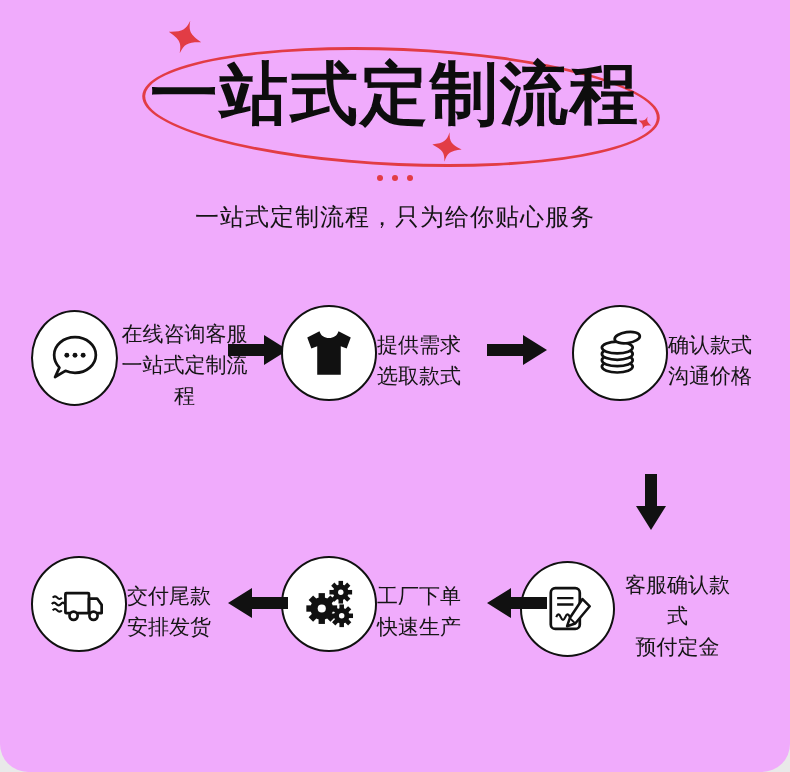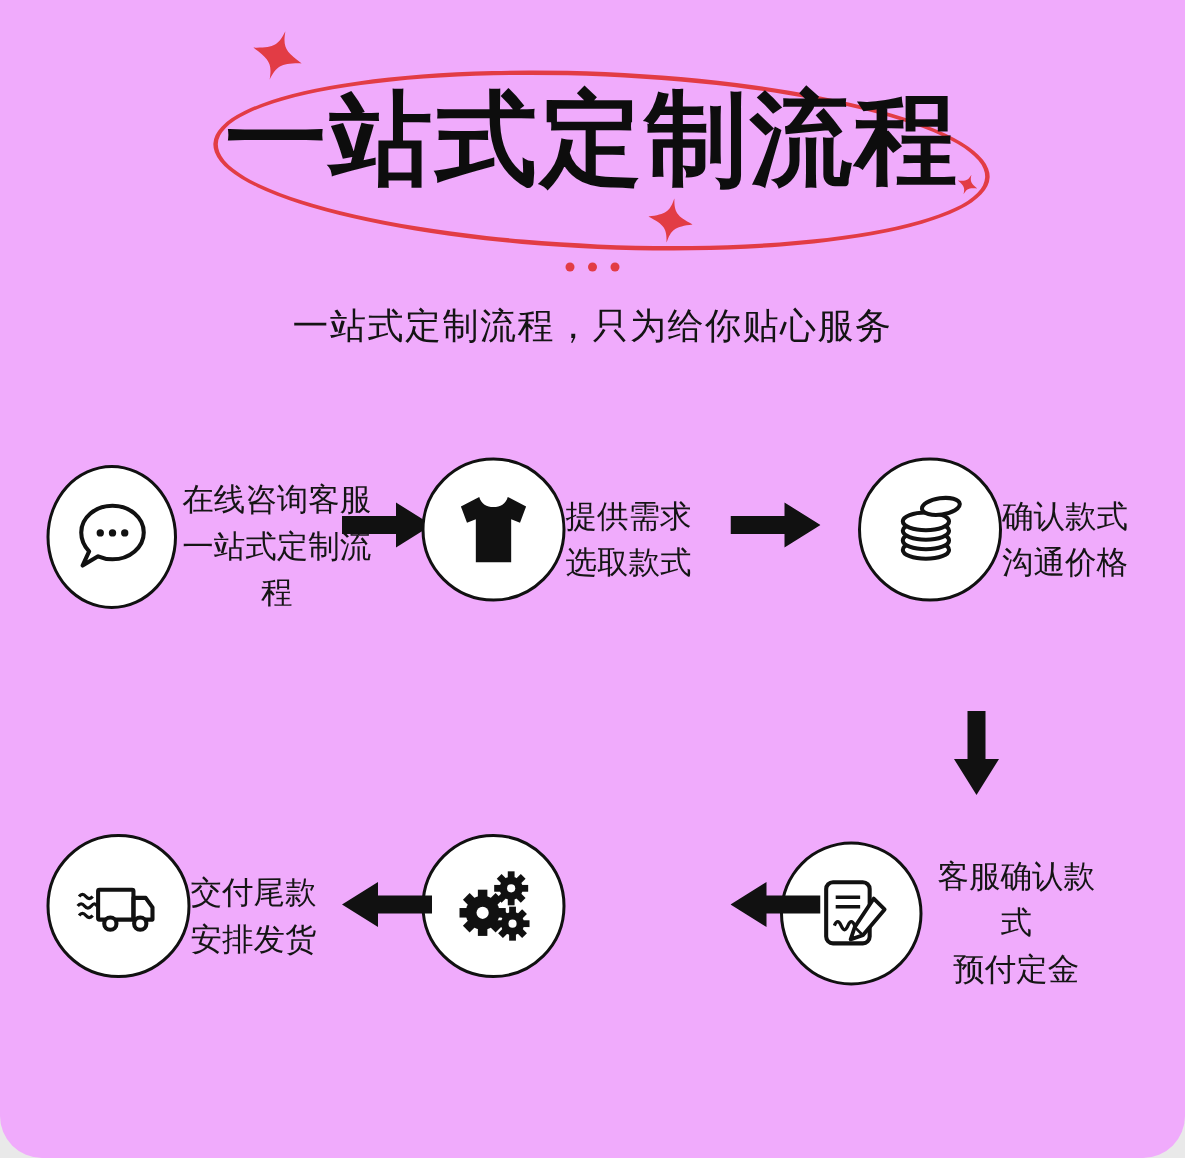--- a/index.html
+++ b/index.html
@@ -221,20 +221,24 @@
             <rect x="-2.5" y="-12.5" width="5" height="6" transform="rotate(180)"></rect>
             <rect x="-2.5" y="-12.5" width="5" height="6" transform="rotate(225)"></rect>
             <rect x="-2.5" y="-12.5" width="5" height="6" transform="rotate(270)"></rect>
             <rect x="-2.5" y="-12.5" width="5" height="6" transform="rotate(315)"></rect>
             <circle r="8.5"></circle>
               <circle r="3" fill="#fff"></circle>
           </g>
         </g>
       </svg>
     </div>
+    <div class="label">
+      <span>工厂下单</span>
+      <span>快速生产</span>
+    </div>
   </div>
 
   <div class="arrow l2">
     <svg viewBox="0 0 60 34">
         <path d="M60 11 H24 V2 L0 17 L24 32 V23 H60 Z"></path>
       </svg>
   </div>
 
   <div class="step p6">
     <div class="circle">

